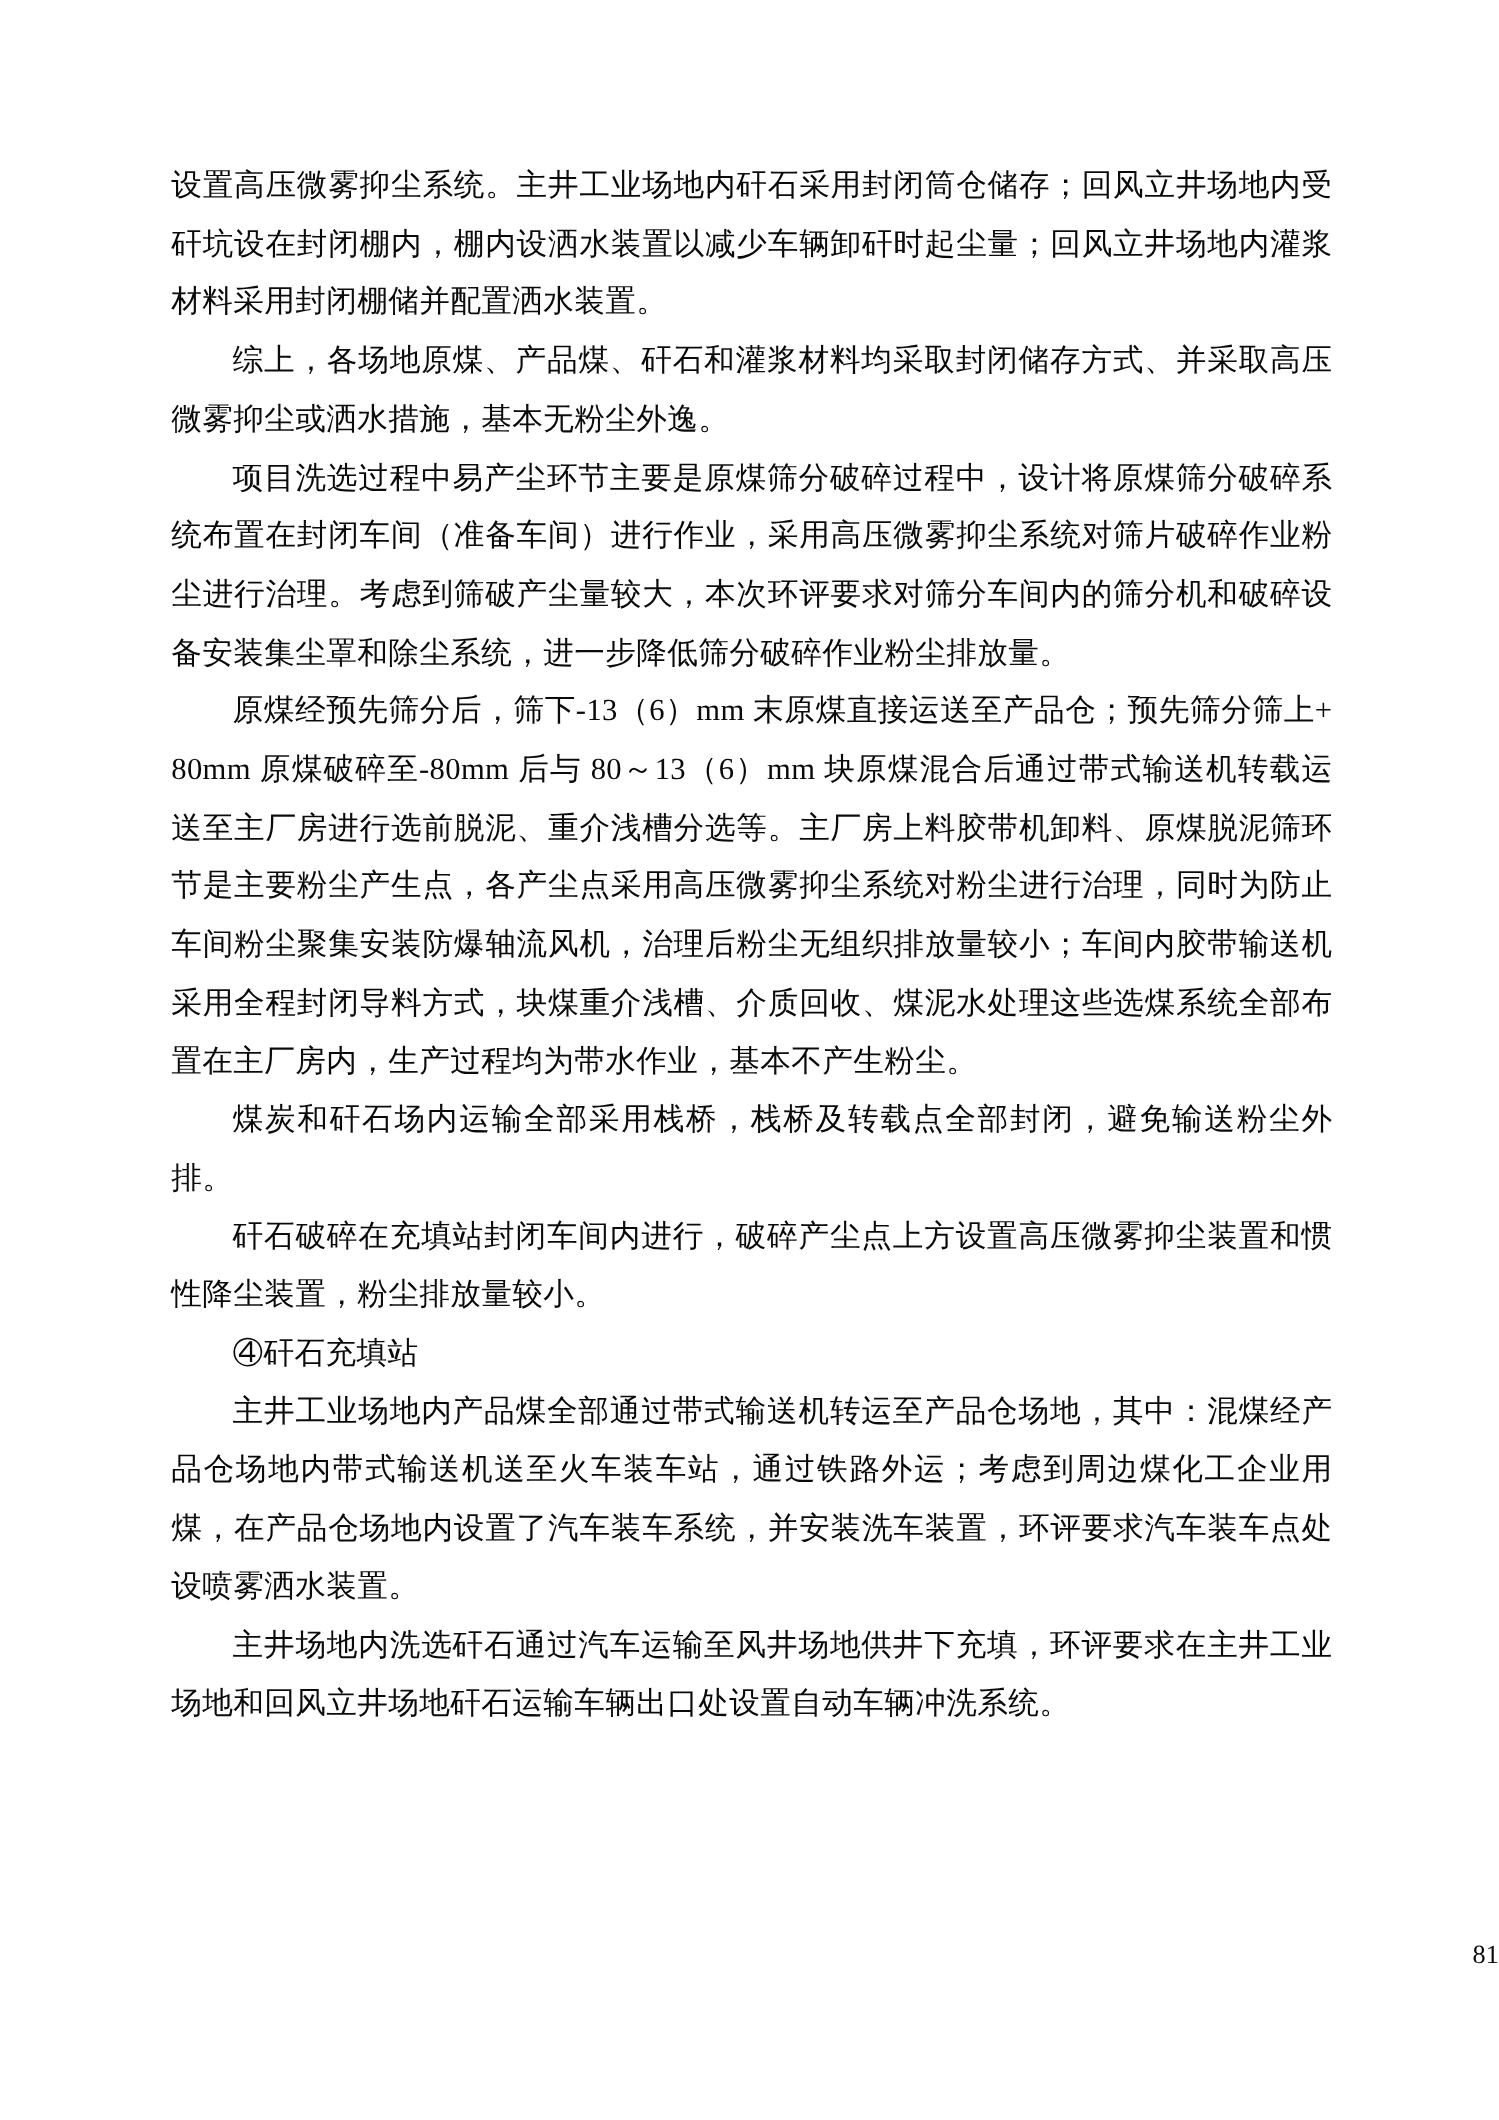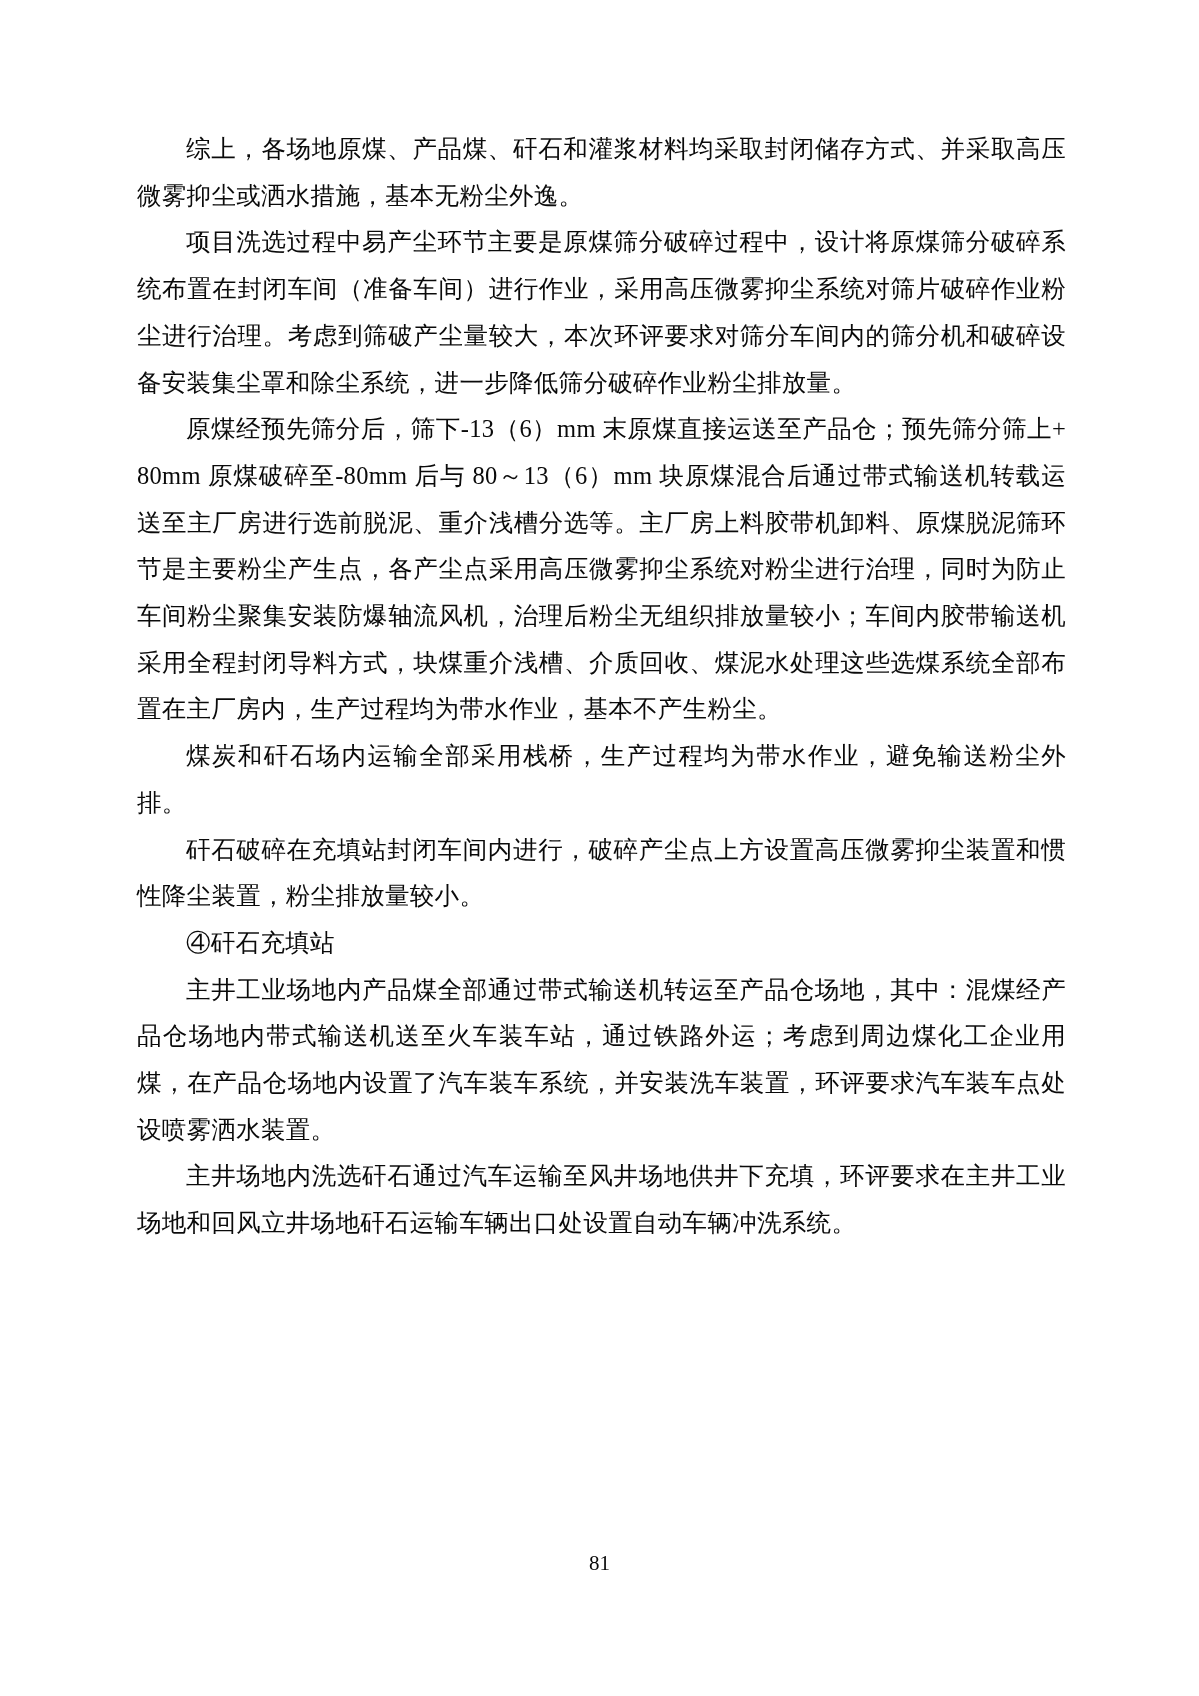--- a/index.html
+++ b/index.html
@@ -32,34 +32,35 @@
     word-break: break-all;
   }
   .content p.para.indent {
     text-indent: 2em;
   }
   .footer {
     position: absolute;
     left: 0;
     width: 100%;
     top: 1548px;
-    text-align: center;
+    text-align: right;
     font-size: 21px;
     line-height: 30px;
     color: #0a0a0a;
   }
 </style>
 </head>
 <body>
 
 <div class="page">
   <div class="content">
+      <p class="para">设置高压微雾抑尘系统。主井工业场地内矸石采用封闭筒仓储存；回风立井场地内受矸坑设在封闭棚内，棚内设洒水装置以减少车辆卸矸时起尘量；回风立井场地内灌浆材料采用封闭棚储并配置洒水装置。</p>
       <p class="para indent">综上，各场地原煤、产品煤、矸石和灌浆材料均采取封闭储存方式、并采取高压微雾抑尘或洒水措施，基本无粉尘外逸。</p>
       <p class="para indent">项目洗选过程中易产尘环节主要是原煤筛分破碎过程中，设计将原煤筛分破碎系统布置在封闭车间（准备车间）进行作业，采用高压微雾抑尘系统对筛片破碎作业粉尘进行治理。考虑到筛破产尘量较大，本次环评要求对筛分车间内的筛分机和破碎设备安装集尘罩和除尘系统，进一步降低筛分破碎作业粉尘排放量。</p>
       <p class="para indent">原煤经预先筛分后，筛下-13（6）mm 末原煤直接运送至产品仓；预先筛分筛上+80mm 原煤破碎至-80mm 后与 80～13（6）mm 块原煤混合后通过带式输送机转载运送至主厂房进行选前脱泥、重介浅槽分选等。主厂房上料胶带机卸料、原煤脱泥筛环节是主要粉尘产生点，各产尘点采用高压微雾抑尘系统对粉尘进行治理，同时为防止车间粉尘聚集安装防爆轴流风机，治理后粉尘无组织排放量较小；车间内胶带输送机采用全程封闭导料方式，块煤重介浅槽、介质回收、煤泥水处理这些选煤系统全部布置在主厂房内，生产过程均为带水作业，基本不产生粉尘。</p>
-      <p class="para indent">煤炭和矸石场内运输全部采用栈桥，生产过程均为带水作业，避免输送粉尘外排。</p>
+      <p class="para indent">煤炭和矸石场内运输全部采用栈桥，栈桥及转载点全部封闭，避免输送粉尘外排。</p>
       <p class="para indent">矸石破碎在充填站封闭车间内进行，破碎产尘点上方设置高压微雾抑尘装置和惯性降尘装置，粉尘排放量较小。</p>
       <p class="para indent">④矸石充填站</p>
       <p class="para indent">主井工业场地内产品煤全部通过带式输送机转运至产品仓场地，其中：混煤经产品仓场地内带式输送机送至火车装车站，通过铁路外运；考虑到周边煤化工企业用煤，在产品仓场地内设置了汽车装车系统，并安装洗车装置，环评要求汽车装车点处设喷雾洒水装置。</p>
       <p class="para indent">主井场地内洗选矸石通过汽车运输至风井场地供井下充填，环评要求在主井工业场地和回风立井场地矸石运输车辆出口处设置自动车辆冲洗系统。</p>
     </div>
   <div class="footer">81</div>
 </div>
 
 </body></html>

